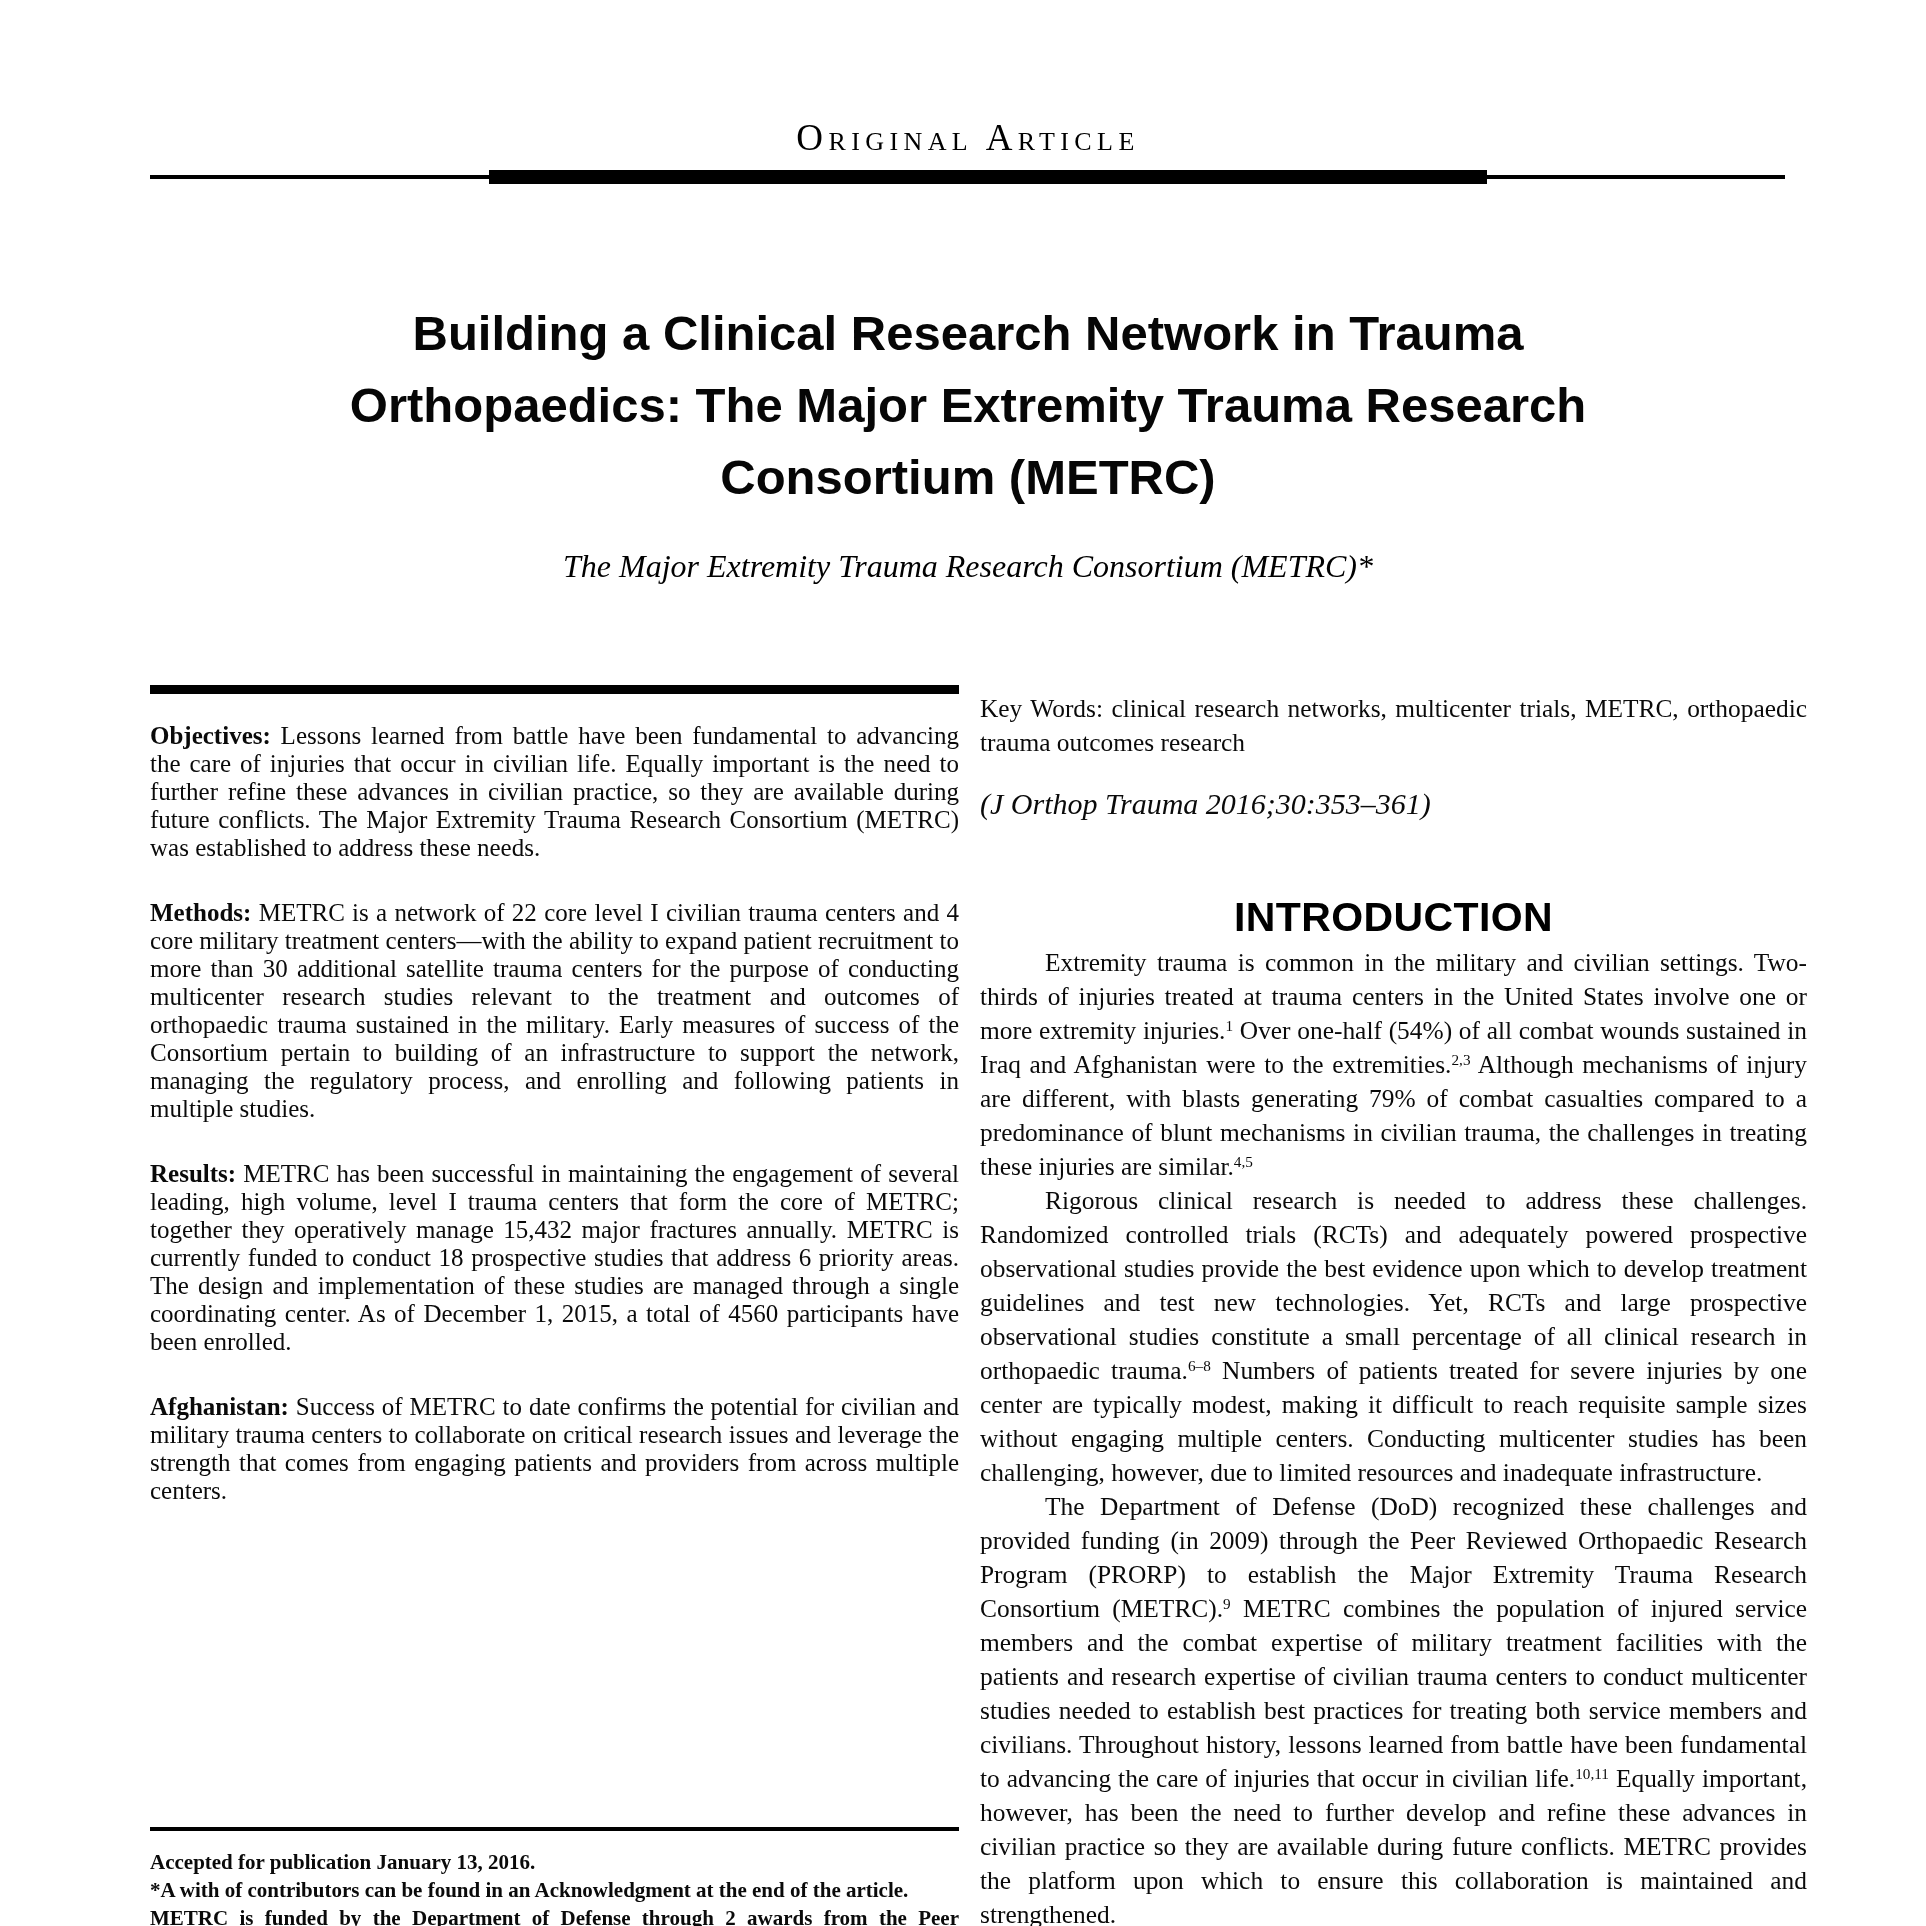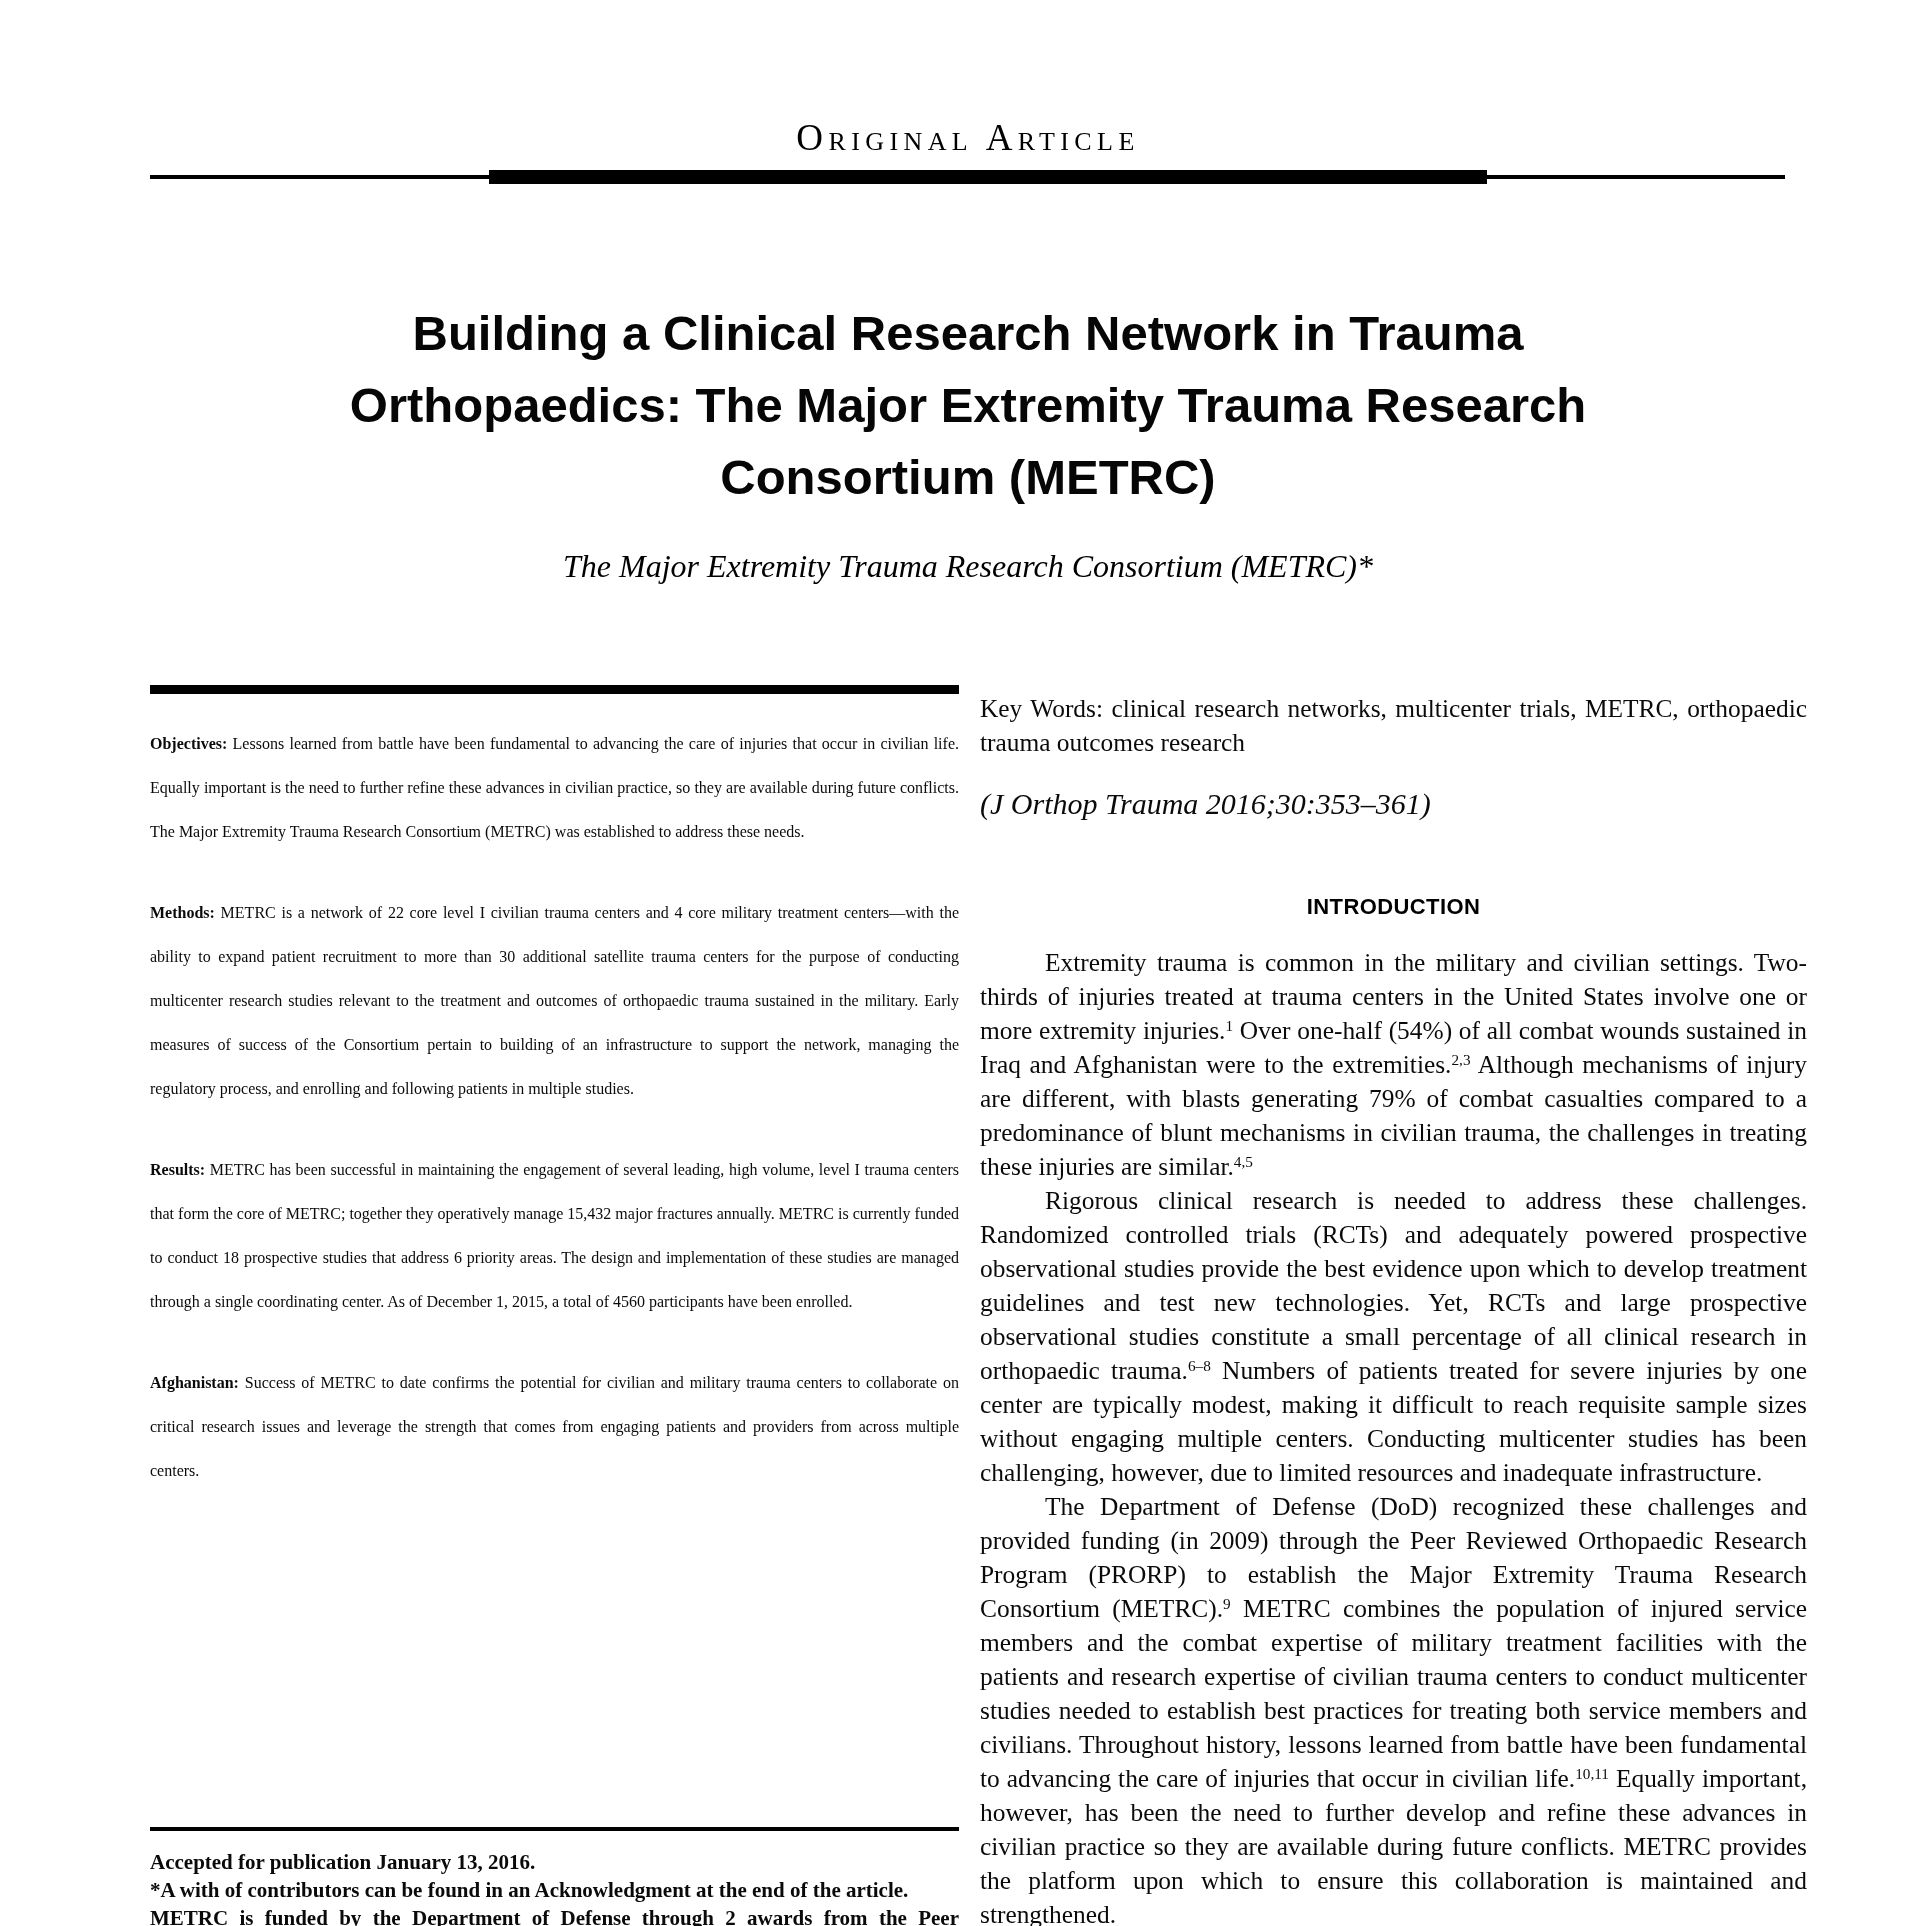--- a/index.html
+++ b/index.html
@@ -60,22 +60,22 @@
 
   
   .left-col {
     position: absolute;
     left: 150px; top: 685px;
     width: 809px;
   }
   .abstract-rule { width: 100%; height: 8.5px; background: #000; margin-bottom: 28.5px; }
   .abstract p {
     margin: 0 0 37px 0;
-    font-size: 16px;
-    line-height: 44px;
+    font-size: 25px;
+    line-height: 28px;
     text-align: justify;
   }
   .abstract b { font-weight: bold; }
 
   .footnote-rule {
     position: absolute;
     left: 150px; top: 1827px;
     width: 809px; height: 3.9px; background: #000;
   }
   .footnotes {
@@ -108,21 +108,21 @@
     font-size: 30px;
     font-style: italic;
   }
   .intro-heading {
     position: absolute;
     left: 980px; top: 894px;
     width: 827px;
     text-align: center;
     font-family: "Liberation Sans", "DejaVu Sans", sans-serif;
     font-weight: bold;
-    font-size: 22px;
+    font-size: 41px;
     letter-spacing: 0.4px;
     color: #000;
   }
   .intro-body {
     position: absolute;
     left: 980px; top: 945px;
     width: 827px;
     font-size: 25.4px;
     line-height: 34px;
     text-align: justify;

